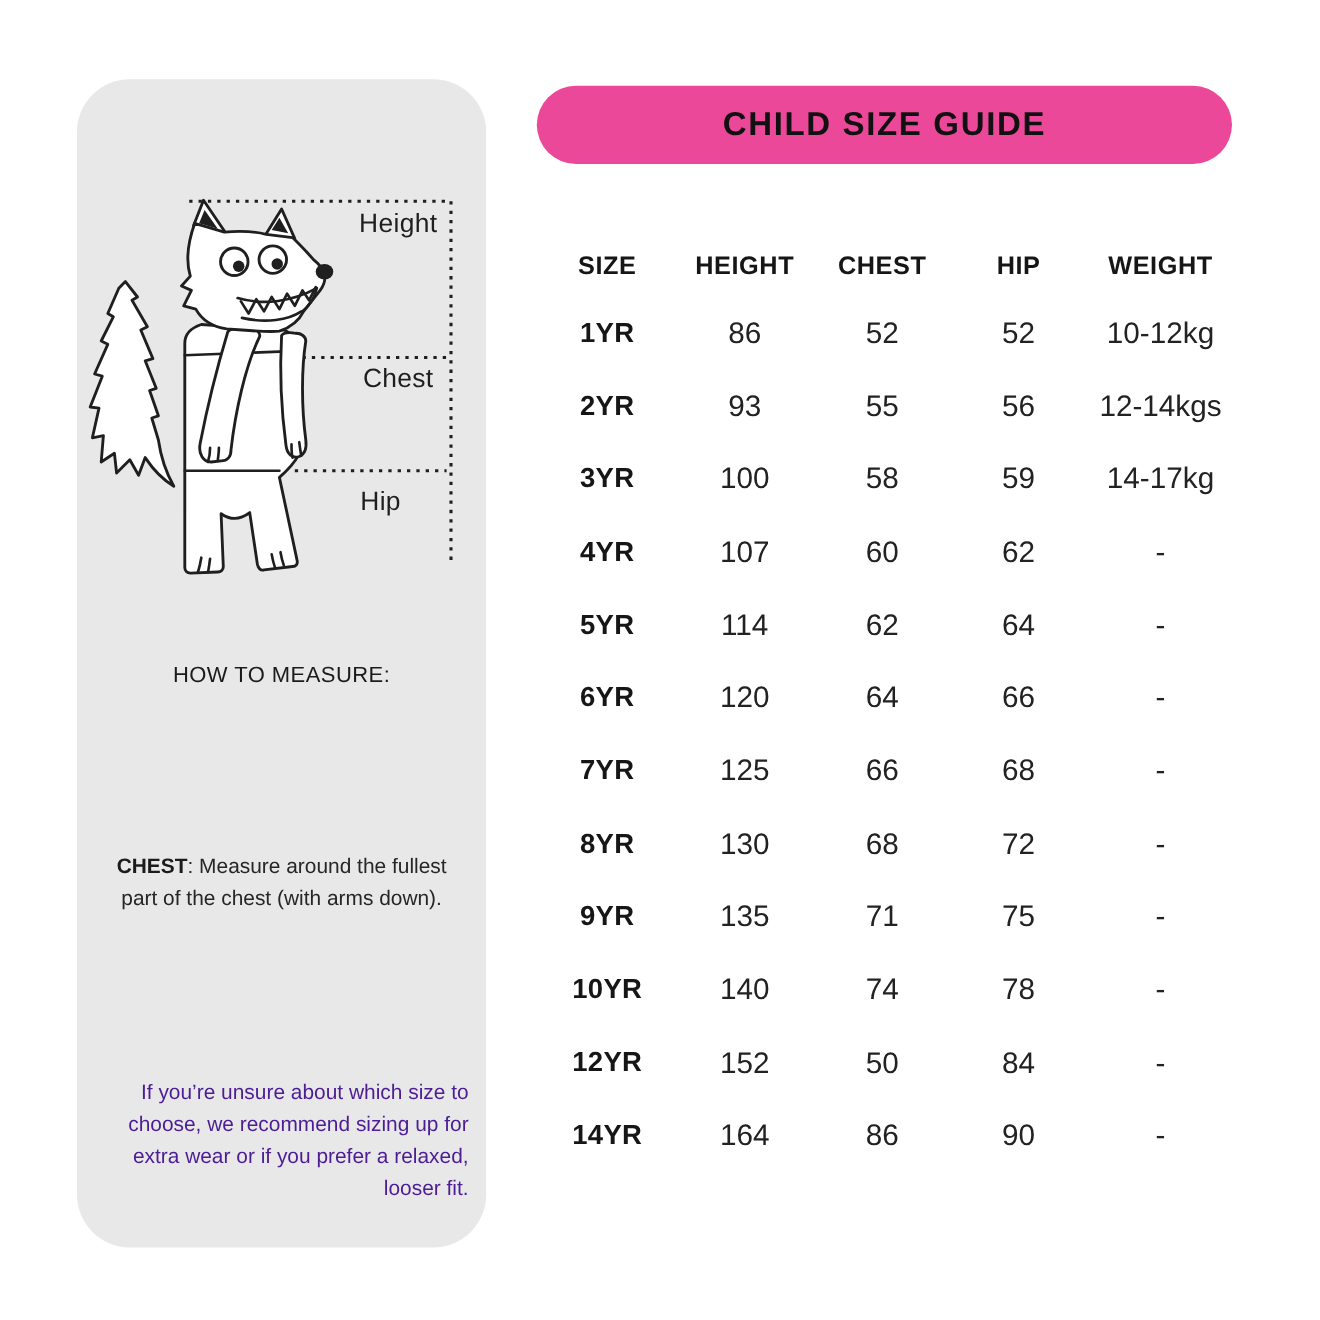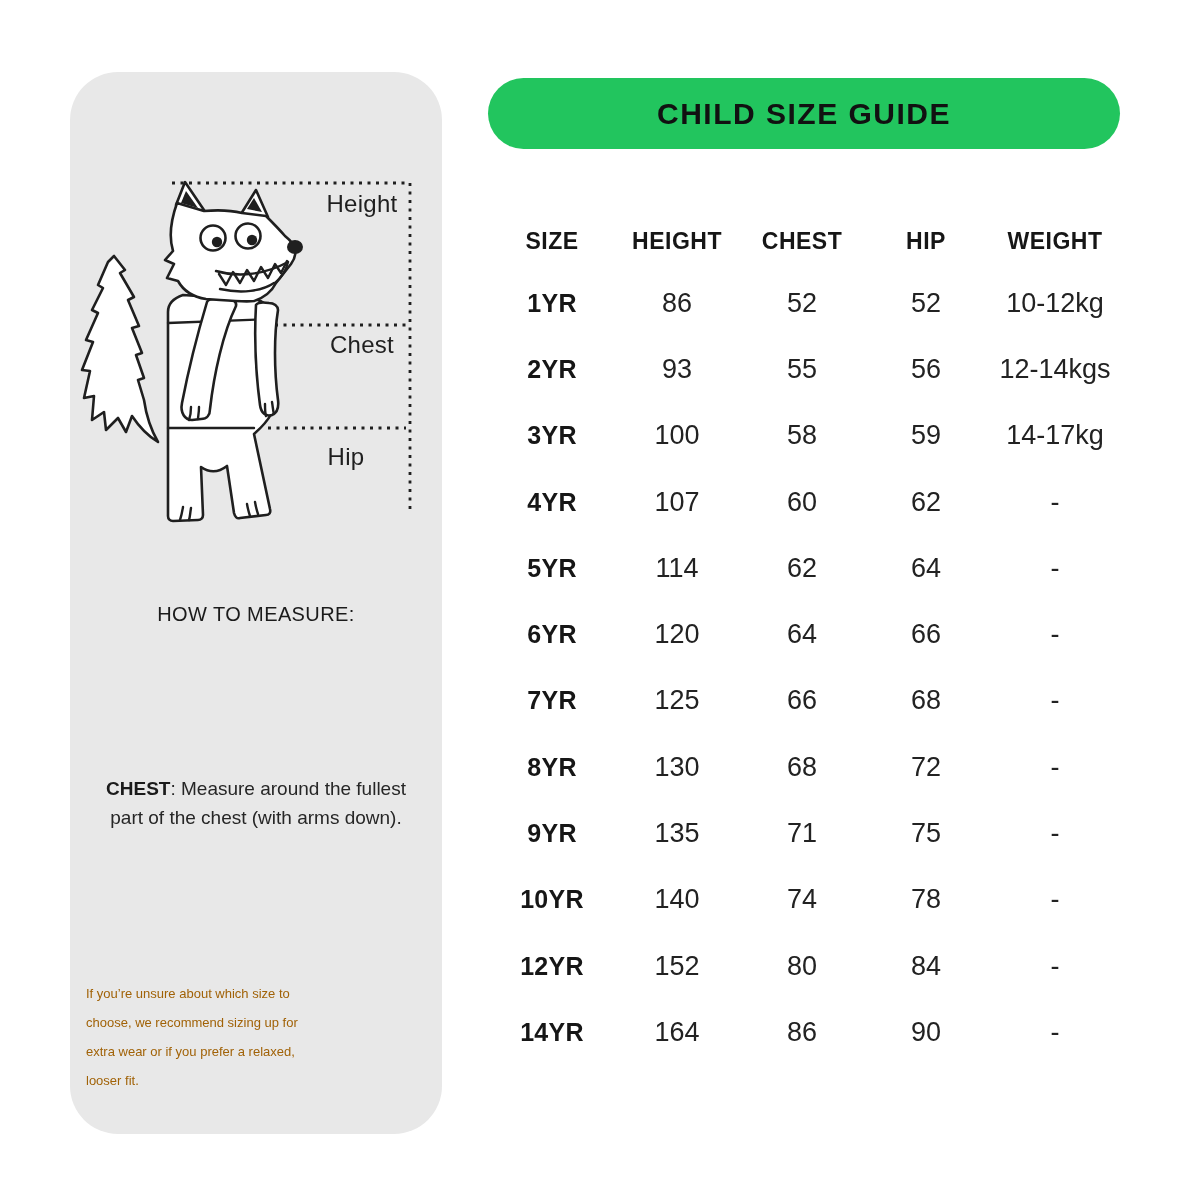--- a/index.html
+++ b/index.html
@@ -19,26 +19,26 @@
   .fig-label.hip    { top:273px; left:196px; }
 
   .howto-head { position:absolute; left:0; top:531px; width:100%; text-align:center;
     font-size:20px; font-weight:normal; letter-spacing:0.4px; color:#1b1b1b; }
   .instr { position:absolute; left:21px; width:330px; text-align:center;
     font-size:19px; line-height:29px; color:#262626; white-space:pre-line; }
   .instr strong { font-weight:bold; color:#1b1b1b; }
   .instr.p0 { top:585px; }
   .instr.p1 { top:702px;text-align:center; }
   .instr.p2 { top:789px; }
-  .note { position:absolute; left:16px; top:907px; width:340px; text-align:left;
-    font-size:13px; line-height:29px; color:#a16207; white-space:pre-line; }
+  .note { position:absolute; left:16px; top:907px; width:340px; text-align:right;
+    font-size:19px; line-height:29px; color:#4c1d95; white-space:pre-line; }
 
   
   .title-pill { position:absolute; left:488px; top:78px; width:632px; height:71px;
-    background:#22c55e; border-radius:36px; display:flex; align-items:center; justify-content:center; }
+    background:#ec4899; border-radius:36px; display:flex; align-items:center; justify-content:center; }
   .title-pill h1 { font-size:30px; font-weight:bold; letter-spacing:1.5px; color:#111; }
 
   
   .size-table { position:absolute; left:490px; top:212px; width:632px; }
   .thead, .trow { display:flex; align-items:center; }
   .thead { height:58px; }
   .trow  { height:66.3px; }
   .cell { display:flex; align-items:center; justify-content:center; }
   .w-size{width:124px}.w-height{width:126px}.w-chest{width:124px}.w-hip{width:124px}.w-weight{width:134px}
   .hcell { font-size:23px; font-weight:bold; letter-spacing:0.5px; color:#161616; }
@@ -197,21 +197,21 @@
         <div class="trow">
           <div class="cell size w-size">10YR</div>
           <div class="cell height w-height">140</div>
           <div class="cell chest w-chest">74</div>
           <div class="cell hip w-hip">78</div>
           <div class="cell weight w-weight">-</div>
         </div>
         <div class="trow">
           <div class="cell size w-size">12YR</div>
           <div class="cell height w-height">152</div>
-          <div class="cell chest w-chest">80</div>
+          <div class="cell chest w-chest">50</div>
           <div class="cell hip w-hip">84</div>
           <div class="cell weight w-weight">-</div>
         </div>
         <div class="trow">
           <div class="cell size w-size">14YR</div>
           <div class="cell height w-height">164</div>
           <div class="cell chest w-chest">86</div>
           <div class="cell hip w-hip">90</div>
           <div class="cell weight w-weight">-</div>
         </div>

